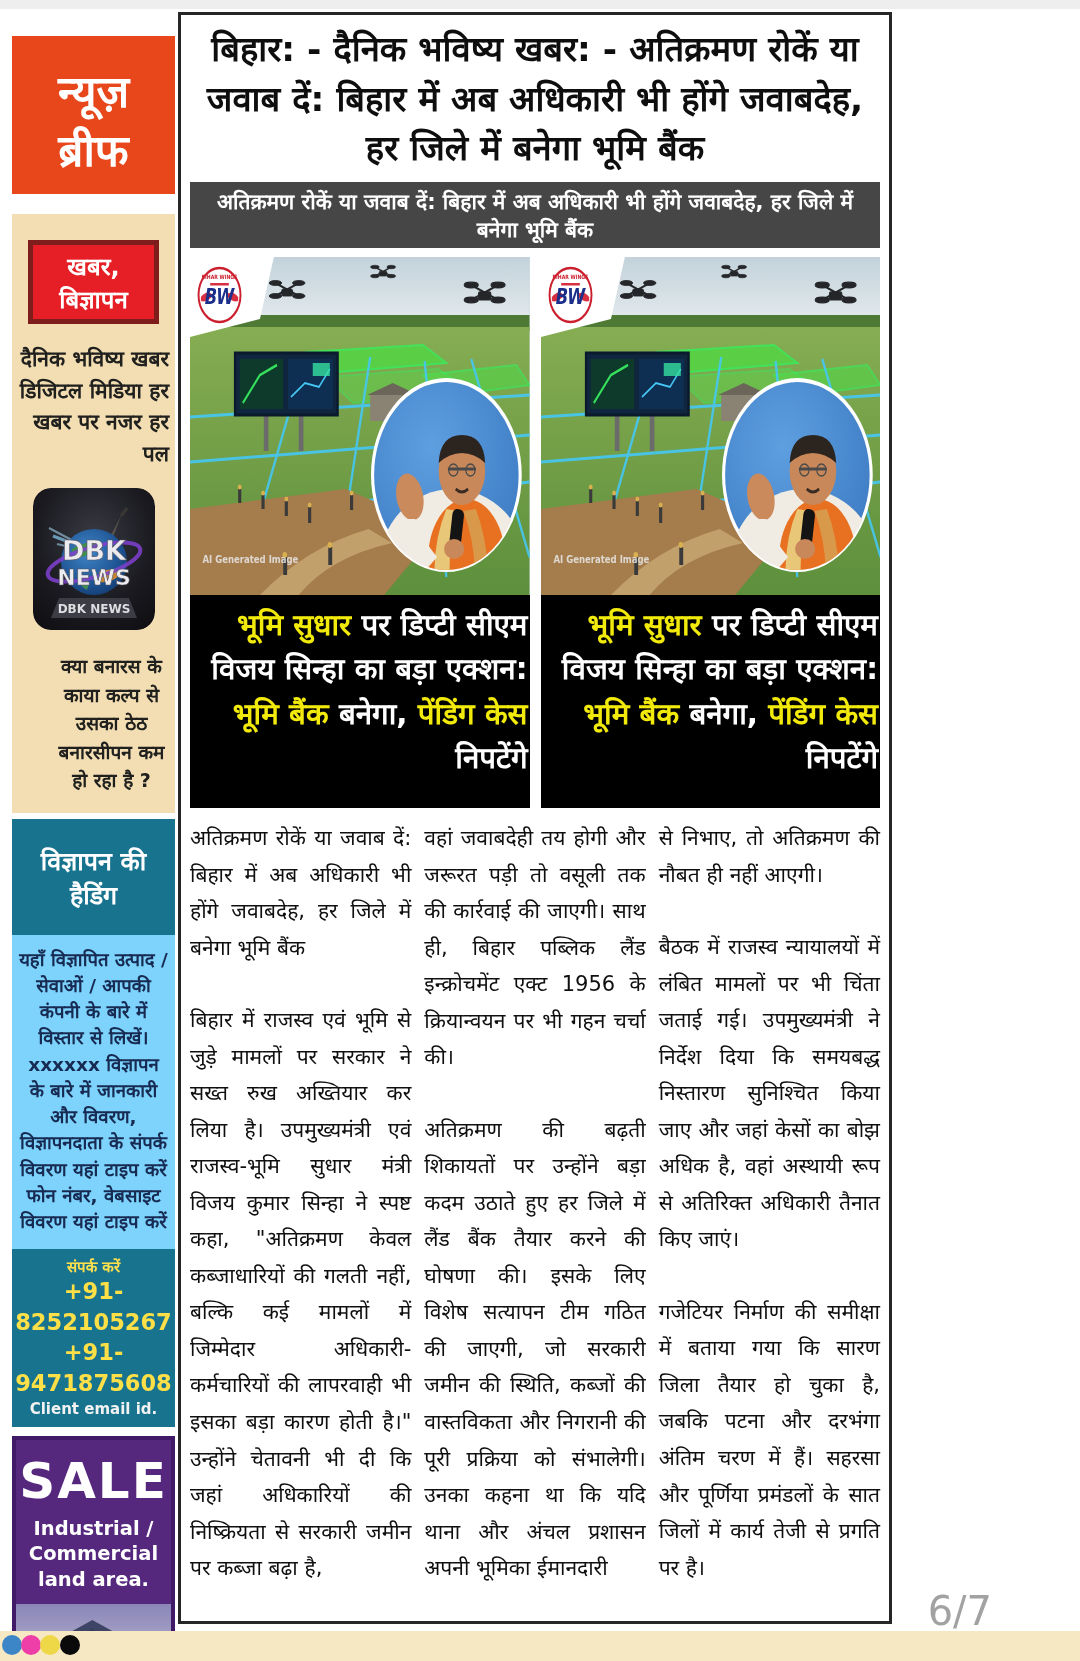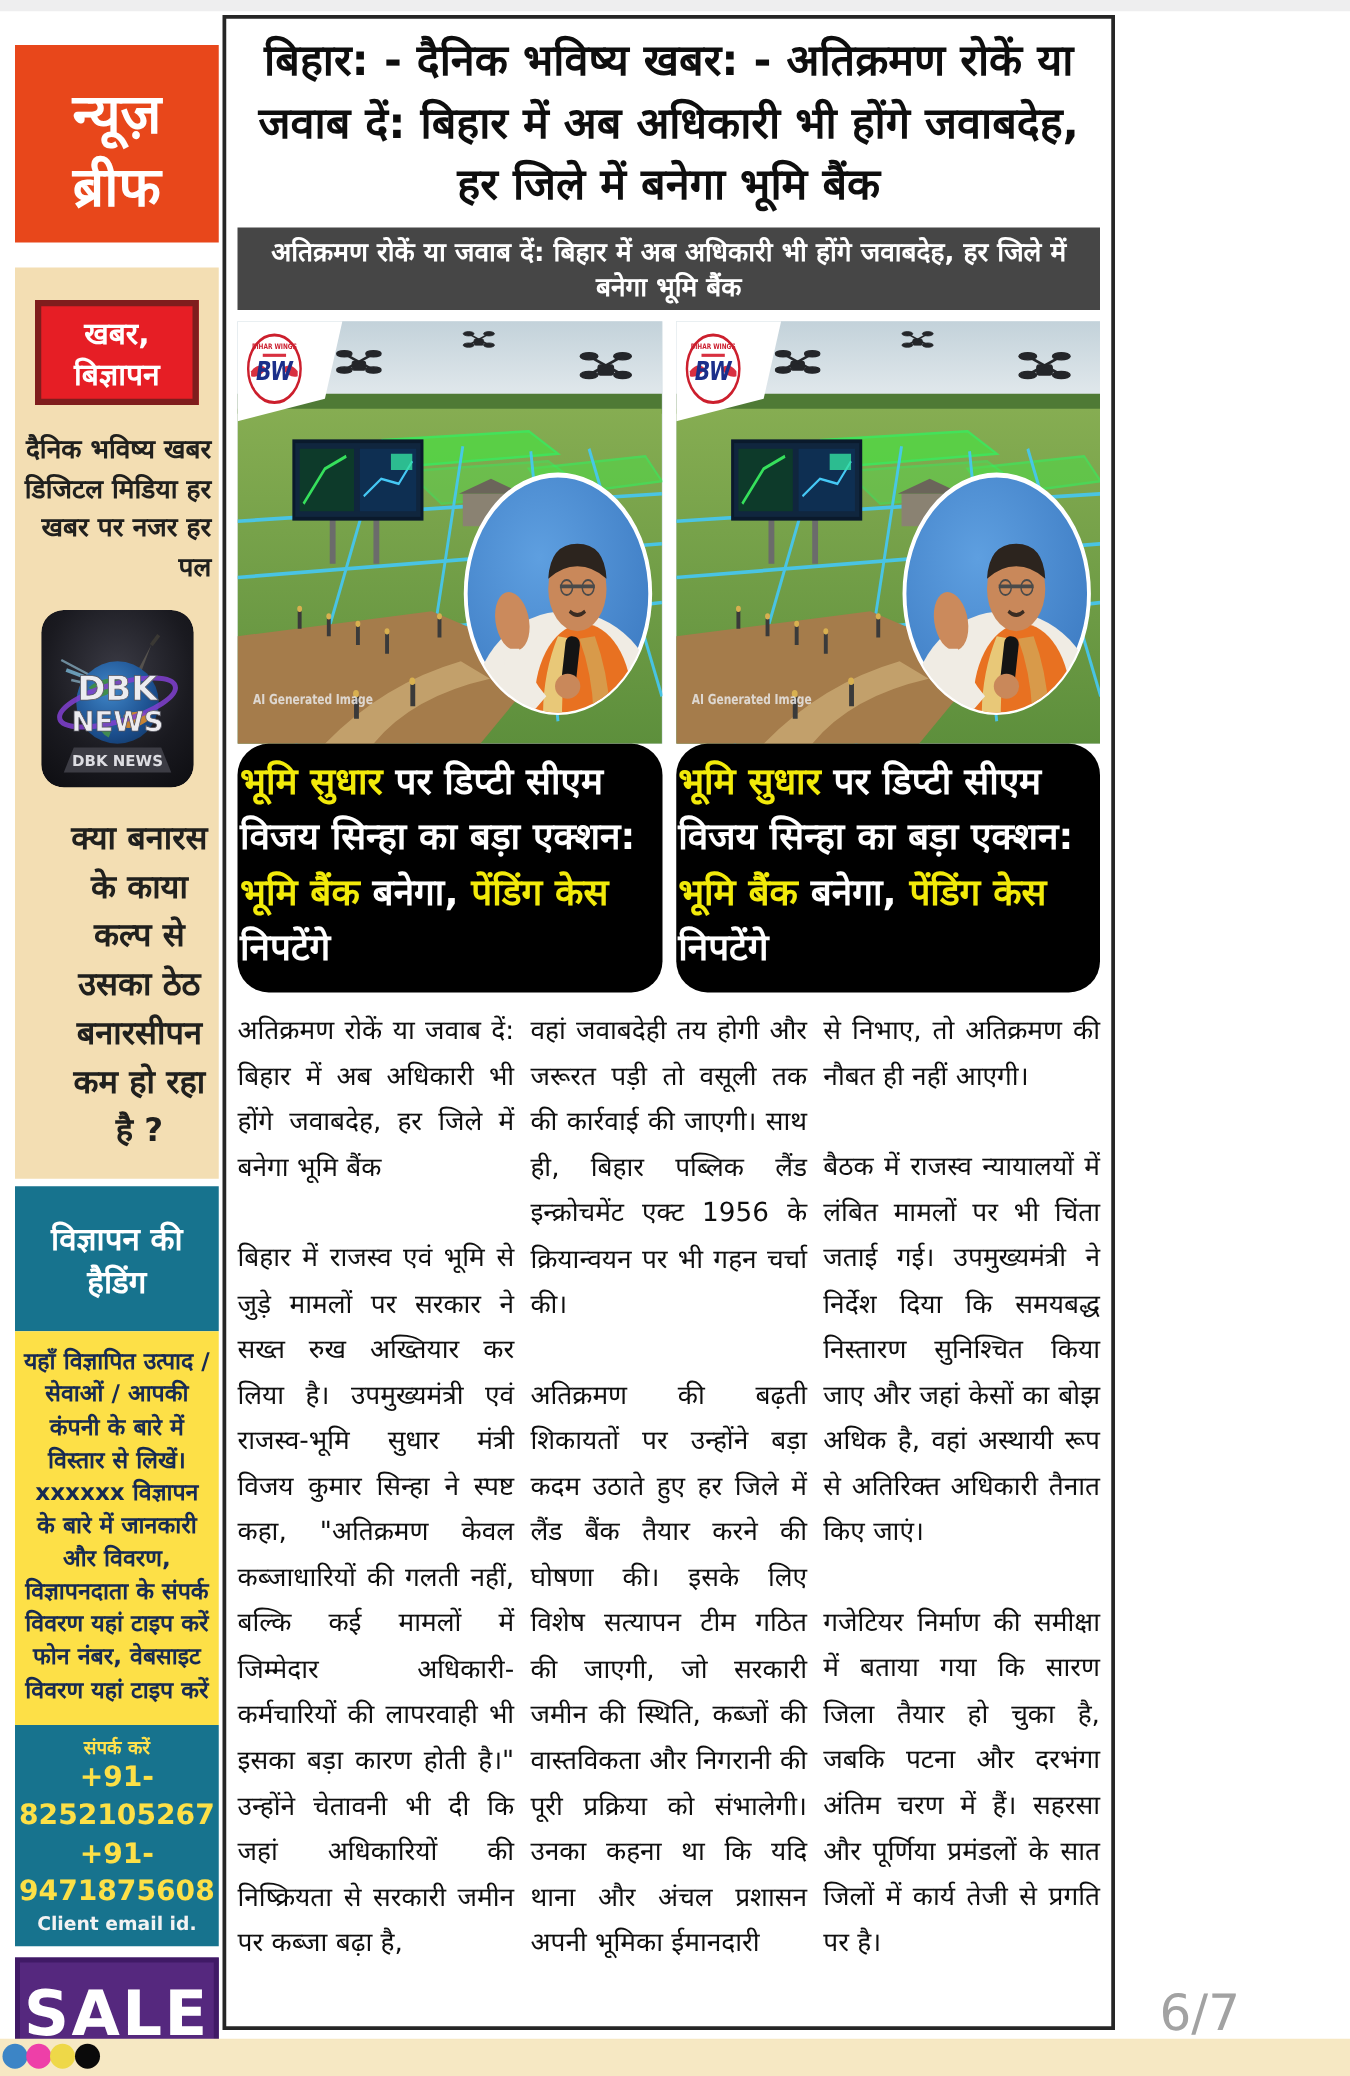--- a/index.html
+++ b/index.html
@@ -11,45 +11,45 @@
   
   .sidebar { position:absolute; left:12px; top:36px; width:163px; }
   .brand-box { background:#e8471b; color:#fff; font-weight:700; font-size:44px; line-height:1.35;
                text-align:center; height:158px; padding:26px 6px; }
   .cream-panel { margin-top:20px; background:#f3deb3; padding:14px 6px 18px; text-align:center; }
   .red-label { background:#e61e25; border:5px solid #7f1d1d; color:#fff; font-weight:700;
                font-size:24px; padding:4px 4px; margin:12px 10px; }
   .tagline { margin-top:20px; font-weight:700; font-size:21px; color:#20201e; line-height:1.5;text-align:right; }
   .dbk-logo { margin-top:18px; }
   .dbk-logo svg { width:122px; height:142px; border-radius:18px; display:inline-block; }
-  .question { margin-top:18px; font-weight:700; font-size:26px; color:#20201e; line-height:1.5;margin-left:36px; }
+  .question { margin-top:18px; font-weight:700; font-size:19px; color:#20201e; line-height:1.5;margin-left:36px; }
   .teal-header { margin-top:6px; background:#17738e; color:#fff; font-weight:700; font-size:25px;
                  text-align:center; padding:24px 4px; }
-  .ad1-body { background:#fde047; color:#172a52; font-weight:700; font-size:18.5px; text-align:center;
+  .ad1-body { background:#7dd3fc; color:#172a52; font-weight:700; font-size:18.5px; text-align:center;
               line-height:1.42; padding:12px 7px 14px; }
   .teal-contact { background:#17738e; text-align:center; padding:7px 2px 9px; }
   .teal-contact .label { color:#ffe14d; font-size:15px; font-weight:700; }
   .teal-contact .phone { color:#fde047; font-size:22.5px; font-weight:700; line-height:1.35; }
   .teal-contact .note { color:#f2f2f2; font-size:15px; font-weight:700; margin-top:2px; }
   .sale-box { margin-top:9px; border:4px solid #401a66; background:#55287e; }
   .sale-top { padding:16px 2px 12px; text-align:center; }
   .sale-title { color:#fff; font-weight:700; font-size:50px; letter-spacing:2px; line-height:1; }
   .sale-sub { color:#fff; font-weight:700; font-size:19.5px; margin-top:10px; line-height:1.3; }
   .sale-img svg { display:block; width:100%; height:120px; }
 
   
   .main-box { position:absolute; left:178px; top:12px; width:714px; height:1612px;
               border:3px solid #262626; background:#fff; padding:8px 9px; }
   .headline { font-weight:700; font-size:34.5px; color:#0e0e0e; text-align:center; line-height:1.44; margin:2px 0 8px; }
   .sub-bar { background:#464646; color:#fff; font-size:21px; font-weight:700; text-align:center; padding:5px 4px; }
   .images-row { margin-top:9px; display:flex; gap:11px; }
   .figure { flex:1; display:flex; flex-direction:column; }
   .scene { width:100%; height:338px; display:block; background:#cfdce2; }
-  .caption { background:#000; color:#fff; text-align:left; font-weight:700; font-size:29.5px;
-             line-height:1.5; padding:8px 2px 14px;border-radius:25px; }
+  .caption { background:#000; color:#fff; text-align:right; font-weight:700; font-size:29.5px;
+             line-height:1.5; padding:8px 2px 28px; }
   .cap-y { color:#f2ea0a; }
   .article { display:flex; gap:13px; margin-top:12px; }
   .col { flex:1; font-size:21px; line-height:1.74; text-align:justify; color:#0f0f0f; }
   .col p + p { margin-top:36px; }
 
   .page-num { position:absolute; right:88px; top:1588px; font-size:40px; color:#a2a2a2; z-index:5; }
   .bottom-strip { position:absolute; left:0; top:1631px; width:100%; height:30px; background:#f6e8c3; z-index:3; }
   .dot { position:absolute; top:4px; width:20px; height:20px; border-radius:50%; }
   .dot.c1 { left:2px;  background:#3c85c6; }
   .dot.c2 { left:21px; background:#ee3fa8; }

